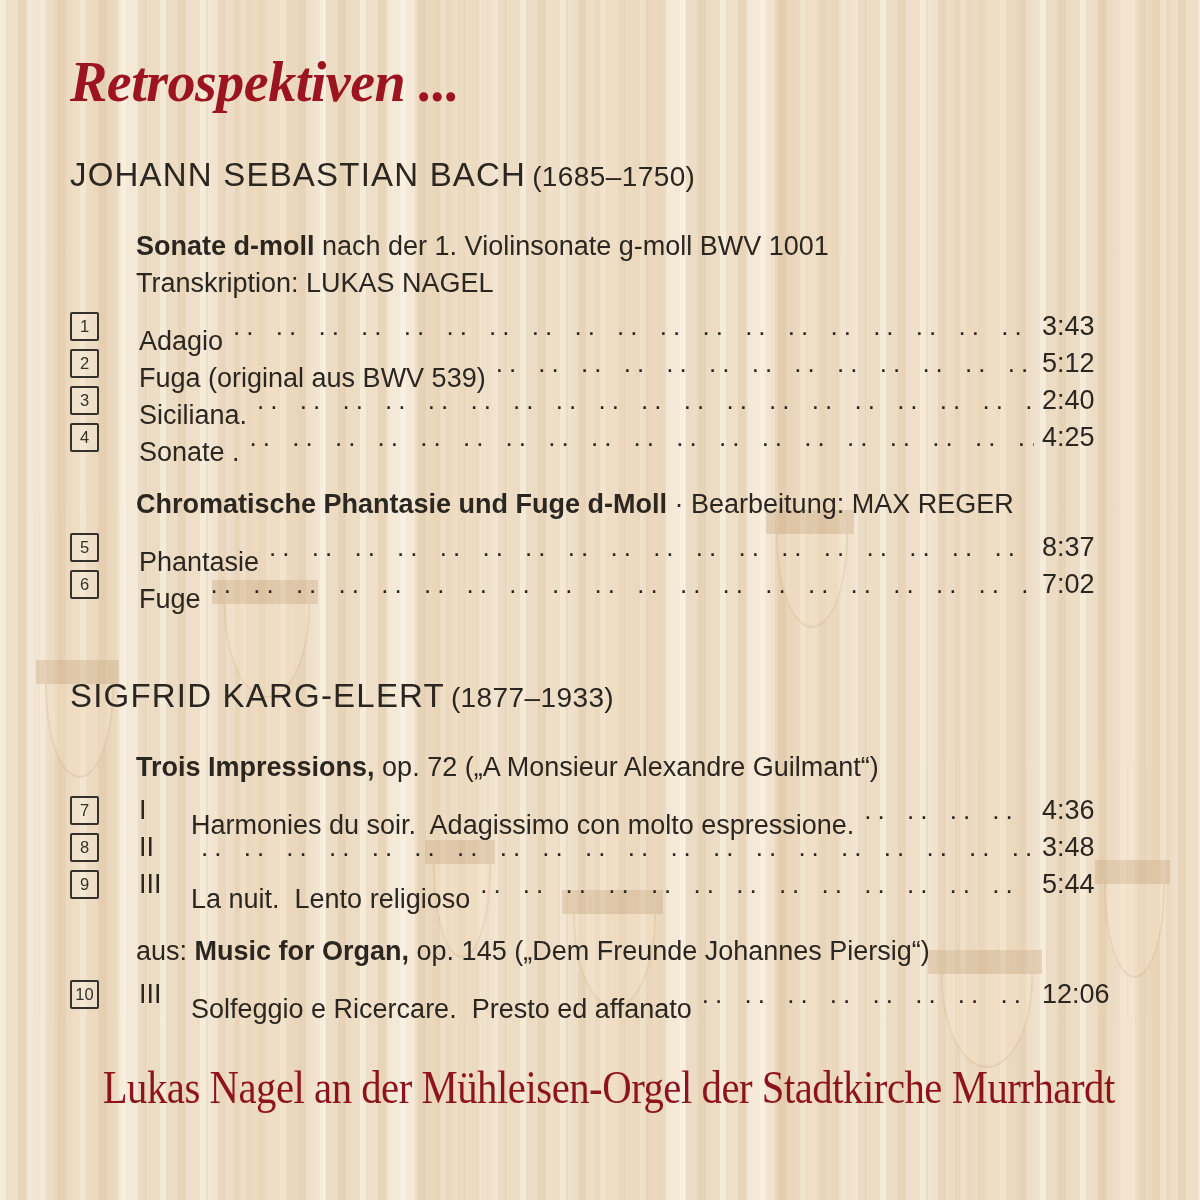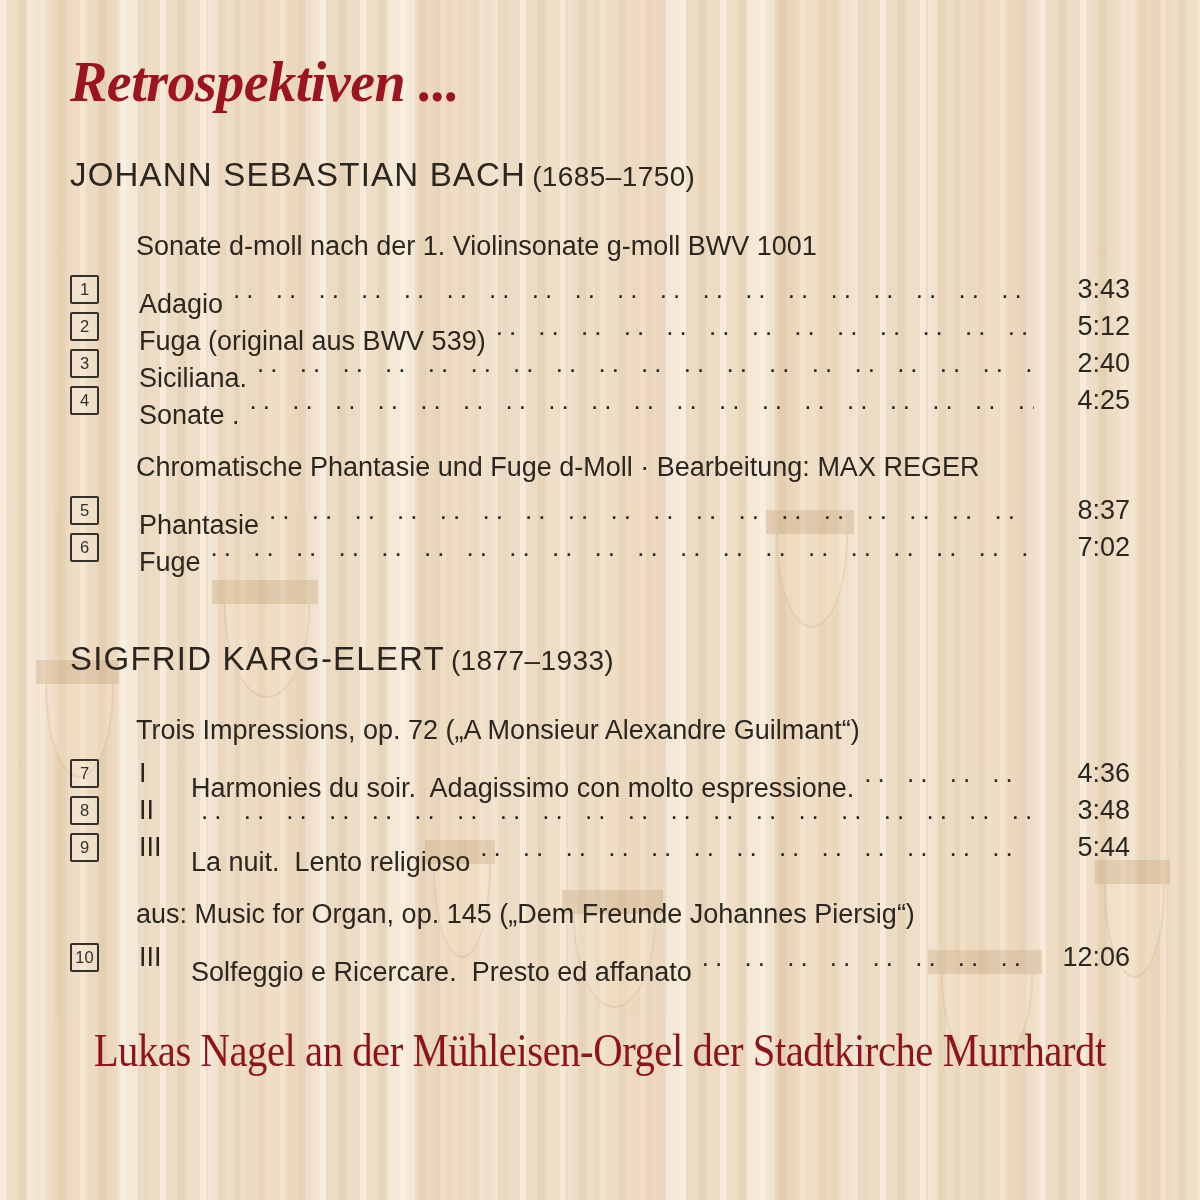--- a/index.html
+++ b/index.html
@@ -21,36 +21,36 @@
   .pipe::after{content:"";position:absolute;left:16%;width:68%;height:92px;top:calc(var(--mouth) + 24px);
     background:rgba(240,220,192,.85);border:2px solid rgba(205,174,135,.55);border-top:none;
     border-radius:0 0 52% 52% / 0 0 100% 100%;}
   .page{position:relative;padding:0 70px;}
   .main-title{margin:52px 0 0 0;font-family:"Liberation Serif",serif;font-weight:700;
     font-size:56px;line-height:1.1;color:#9c1420;letter-spacing:-.5px;font-style:italic;}
   .composer-line{margin-top:42px;font-size:33px;letter-spacing:1.2px;white-space:pre;}
   .composer-line.second{margin-top:74px;}
   .composer-dates{font-size:28px;letter-spacing:.4px;margin-left:6px;}
   .work-heading{margin-top:34px;margin-left:66px;font-size:27px;line-height:37px;white-space:pre-wrap;}
-  .work-heading b{font-weight:400;}
+  .work-heading b{font-weight:700;}
   .work-subheading{margin-left:66px;font-size:27px;line-height:37px;}
   .tracklist{margin-top:6px;}
   .track-row{display:flex;align-items:center;height:37px;font-size:27px;}
   .num-box{flex:0 0 auto;width:25px;height:25px;margin-right:40px;
     border:2px solid #35302a;border-radius:2px;background:rgba(248,239,226,.25);
     display:flex;align-items:center;justify-content:center;
     font-size:16.5px;font-weight:400;color:#35302a;}
   .roman{flex:0 0 auto;width:52px;white-space:pre;}
   .track-title{flex:0 0 auto;white-space:pre;margin-top:30px;}
   .leader{flex:1 1 auto;overflow:hidden;white-space:nowrap;
     padding-left:10px;margin-right:8px;letter-spacing:6px;word-spacing:3px;
     font-size:26px;color:#2b2620;}
-  .time{flex:0 0 auto;min-width:88px;text-align:right;white-space:pre;}
+  .time{flex:0 0 auto;min-width:88px;white-space:pre;}
   .gap-before-work{margin-top:30px;}
-  .footer{margin-top:50px;text-align:center;}
+  .footer{margin-top:50px;text-align:right;}
   .footer span{display:inline-block;font-family:"Liberation Serif",serif;font-weight:500;
     font-size:42px;color:#8e141c;letter-spacing:-.5px;transform:scale(.97,1.12);}
 </style>
 </head>
 <body>
 
 <div class="pipes">
   <div class="pipe" style="left:30px;top:-80px;width:95px;height:1400px;--mouth:740px;"></div>
   <div class="pipe" style="left:205px;top:-60px;width:120px;height:1400px;--mouth:640px;"></div>
   <div class="pipe" style="left:420px;top:-40px;width:80px;height:1400px;--mouth:880px;"></div>
@@ -60,20 +60,21 @@
   <div class="pipe" style="left:1090px;top:-30px;width:85px;height:1400px;--mouth:890px;"></div>
 </div>
 
 <div class="page">
 
   <h1 class="main-title">Retrospektiven ...</h1>
 
   <div class="composer-line"><span>JOHANN SEBASTIAN BACH</span><span class="composer-dates">(1685–1750)</span></div>
 
   <div class="work-heading"><b>Sonate d-moll</b><span> nach der 1. Violinsonate g-moll BWV 1001</span></div>
+  <div class="work-subheading">Transkription: LUKAS NAGEL</div>
 
   <div class="tracklist">
     <div class="track-row">
       <span class="num-box">1</span>
       <span class="track-title">Adagio</span>
       <span class="leader">.. .. .. .. .. .. .. .. .. .. .. .. .. .. .. .. .. .. .. .. .. .. .. .. .. .. .. .. .. .. .. .. .. .. .. .. .. .. .. .. .. .. .. .. .. .. .. .. .. .. .. .. .. .. .. .. .. .. .. .. </span>
       <span class="time">3:43</span>
     </div>
     <div class="track-row">
       <span class="num-box">2</span>

